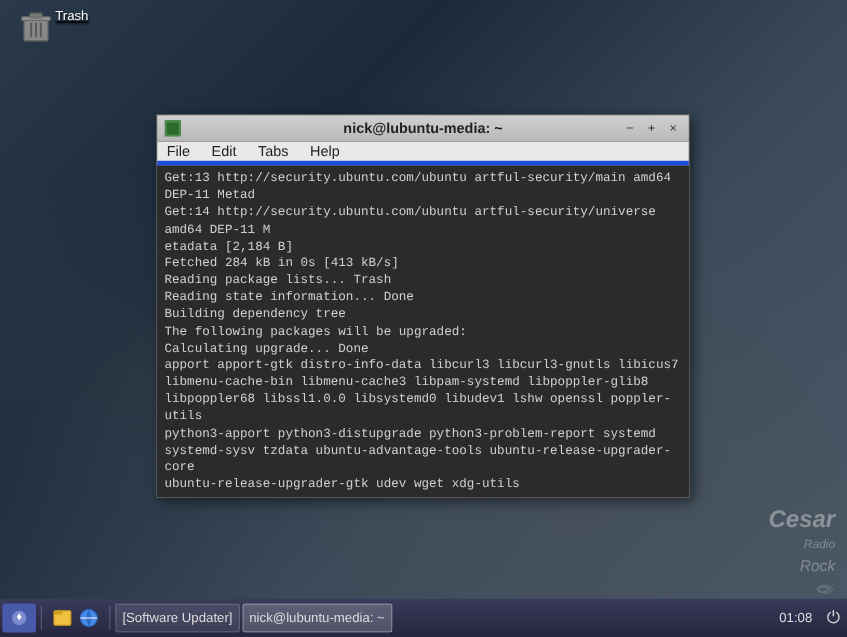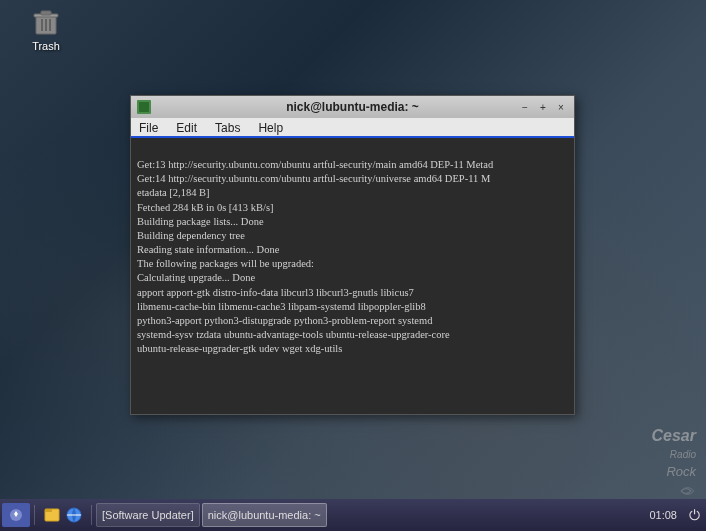--- a/index.html
+++ b/index.html
@@ -29,24 +29,25 @@
         radial-gradient(ellipse at 70% 80%, rgba(80,80,80,0.3) 0%, transparent 50%),
         radial-gradient(ellipse at 20% 60%, rgba(60,70,80,0.4) 0%, transparent 40%);
     }
 
     
     .desktop-icon {
       position: absolute;
       top: 6px;
       left: 14px;
       display: flex;
-      flex-direction: column;
-      align-items: center;
+      flex-direction: row;
+      align-items: flex-start;
       width: 64px;
       cursor: pointer;
+      text-decoration: underline;
     }
     .desktop-icon .icon-label {
       color: white;
       font-size: 11px;
       text-align: center;
       margin-top: 2px;
       text-shadow: 1px 1px 2px rgba(0,0,0,0.8);
     }
 
     
@@ -104,39 +105,39 @@
       font-size: 10px;
       color: #333;
       cursor: pointer;
       background: transparent;
     }
 
     .terminal-menubar {
       background: #e8e8e8;
       height: 20px;
       display: flex;
-      align-items: flex-end;
+      align-items: center;
       padding: 0 4px;
       gap: 10px;
       font-size: 12px;
       color: #222;
-      border-bottom: 2px solid #1d4ed8;
+      border-bottom: 4px solid #1d4ed8;
     }
 
     .menu-item {
       padding: 1px 4px;
       cursor: pointer;
     }
 
     .terminal-content {
       background: #2b2b2b;
       color: #d0d0d0;
-      font-family: Liberation Serif, serif;
+      font-family: Liberation Mono, monospace;
       font-size: 10.5px;
-      padding: 20px 6px;
+      padding: 4px 6px;
       height: calc(100% - 42px);
       overflow: hidden;
       line-height: 1.35;
     }
 
     
     .taskbar {
       position: absolute;
       bottom: 0;
       left: 0;
@@ -260,37 +261,38 @@
       <span class="menu-item">Edit</span>
       <span class="menu-item">Tabs</span>
       <span class="menu-item">Help</span>
     </div>
 
     <div class="terminal-content">
       <div>Get:13 http://security.ubuntu.com/ubuntu artful-security/main amd64 DEP-11 Metad</div>
       <div>Get:14 http://security.ubuntu.com/ubuntu artful-security/universe amd64 DEP-11 M</div>
       <div>etadata [2,184 B]</div>
       <div>Fetched 284 kB in 0s [413 kB/s]</div>
-      <div>Building package lists... Done</div>
+      <div>Reading package lists... Trash</div>
+      <div>Reading state information... Done</div>
       <div>Building dependency tree</div>
-      <div>Reading state information... Done</div>
       <div>The following packages will be upgraded:</div>
       <div>Calculating upgrade... Done</div>
       <div>  apport apport-gtk distro-info-data libcurl3 libcurl3-gnutls libicus7</div>
       <div>  libmenu-cache-bin libmenu-cache3 libpam-systemd libpoppler-glib8</div>
+      <div>  libpoppler68 libssl1.0.0 libsystemd0 libudev1 lshw openssl poppler-utils</div>
       <div>  python3-apport python3-distupgrade python3-problem-report systemd</div>
       <div>  systemd-sysv tzdata ubuntu-advantage-tools ubuntu-release-upgrader-core</div>
       <div>  ubuntu-release-upgrader-gtk udev wget xdg-utils</div>
 
     </div>
   </div>
 
   <div class="watermark">
     <div class="watermark-text">
-      <span style="font-size:16px;color:#bbb;font-weight:bold;">Cesar</span>
+      <span style="font-size:20px;color:#bbb;font-weight:bold;">Cesar</span>
     </div>
     <div class="watermark-text">
       <span style="font-size:10px;color:#aaa;">Radio</span>
     </div>
     <div class="watermark-text">
       <span style="font-size:13px;color:#aaa;text-align:right;">Rock</span>
     </div>
 
     <svg width="30" height="20" viewBox="0 0 30 20" style="position:absolute;right:0;bottom:-20px;opacity:0.5">
       <path d="M15 10 Q20 5 25 10 Q20 15 15 10" fill="none" stroke="#aaa" stroke-width="1.5"></path>

